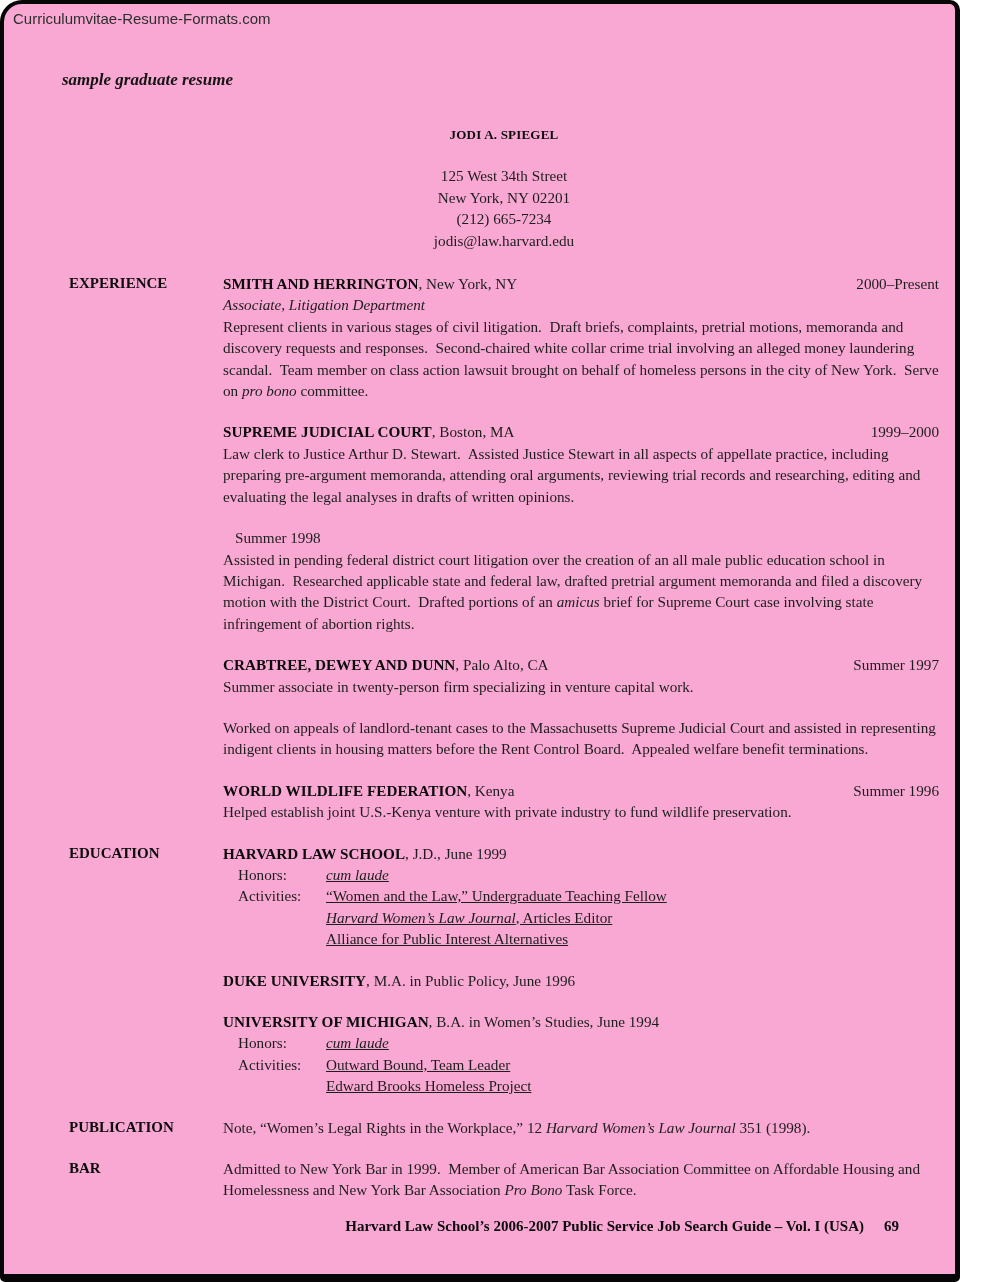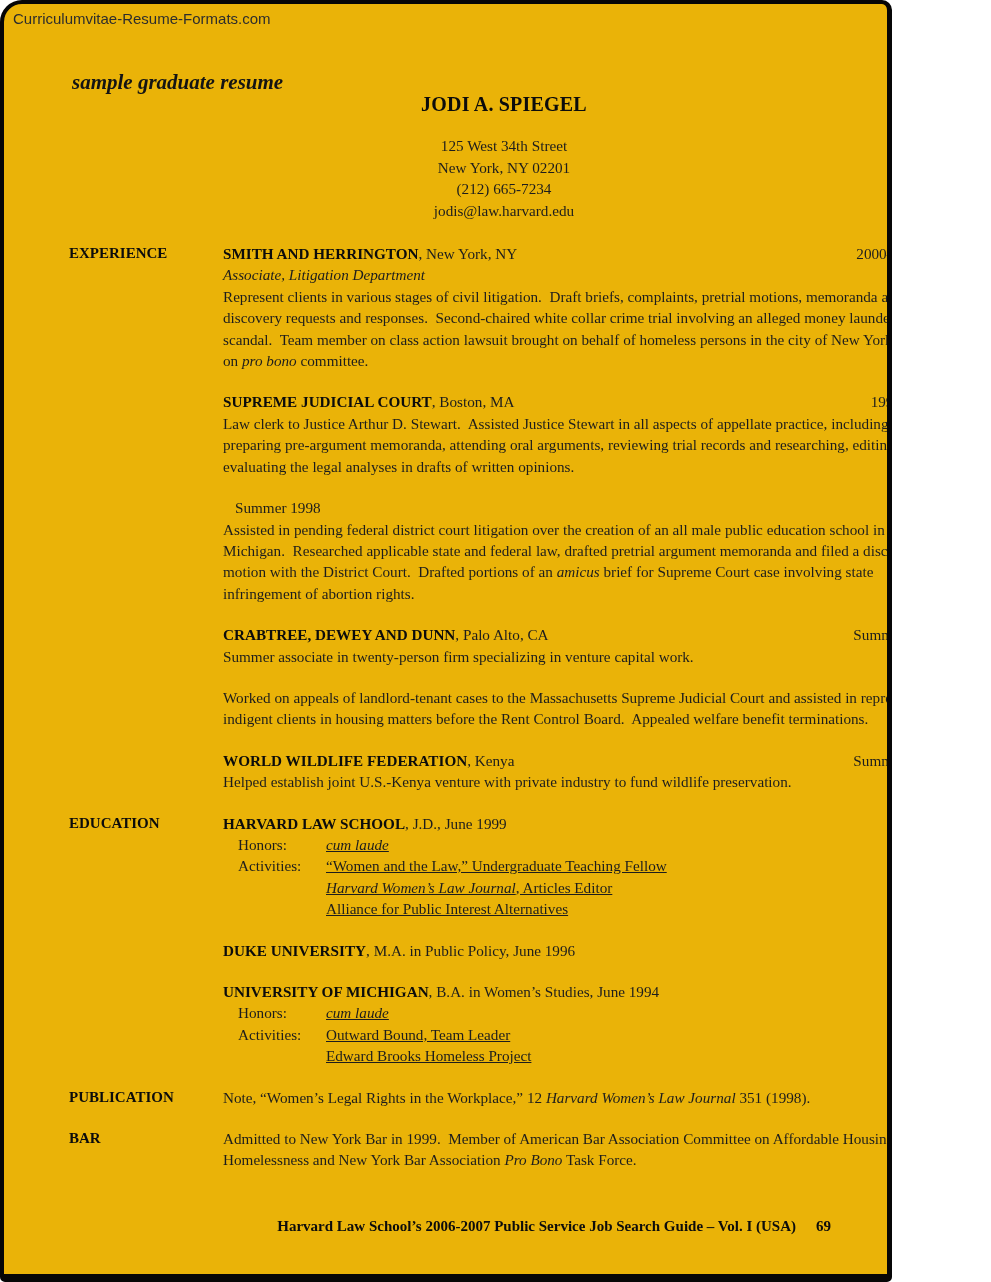--- a/index.html
+++ b/index.html
@@ -1,46 +1,46 @@
 <!DOCTYPE html>
 <html><head>
 <meta charset="utf-8">
 <style>
   * { margin:0; padding:0; box-sizing:border-box; }
   html,body { background:#ffffff; }
   .page {
     position:relative;
-    width:892px; height:1282px;
-    background:#eab308;
+    width:960px; height:1282px;
+    background:#f9a8d4;
     border:4px solid #060606;
     border-right-width:5px;
     border-bottom-width:8px;
     border-radius:22px 10px 5px 5px;
     overflow:hidden;
     font-family:"Liberation Serif","DejaVu Serif",serif;
     color:#1d1d1d;
   }
   .watermark {
     position:absolute; top:6px; left:9px;
     font-family:"Liberation Sans","DejaVu Sans",sans-serif;
     font-size:15px; color:#2d2d2d;
   }
   .doc-type-label {
-    position:absolute; top:66px; left:68px;
-    font-weight:bold; font-style:italic; font-size:21px;
+    position:absolute; top:66px; left:58px;
+    font-weight:bold; font-style:italic; font-size:17px;
     color:#141414;
   }
   .content {
     position:absolute; top:90px; left:65px; width:870px;
     font-size:15.2px; line-height:21.4px;
   }
   .header-block { text-align:center; }
   .candidate-name {
-    font-weight:bold; font-size:20px; color:#0c0c0c;
-    letter-spacing:0.2px; margin-bottom:20px;
+    font-weight:bold; font-size:13px; color:#0c0c0c;
+    letter-spacing:0.2px; margin-bottom:20px;margin-top:30px;
   }
   .address-block { margin-bottom:22px; }
   .section { display:flex;gap:12px; }
   .section-label {
     width:142px; flex-shrink:0;
     font-weight:bold; color:#0c0c0c; font-size:15px;
   }
   .section-body { flex:1; min-width:0; }
   .entry { margin-bottom:20px; }
   .entry-head { display:flex; justify-content:space-between; }

